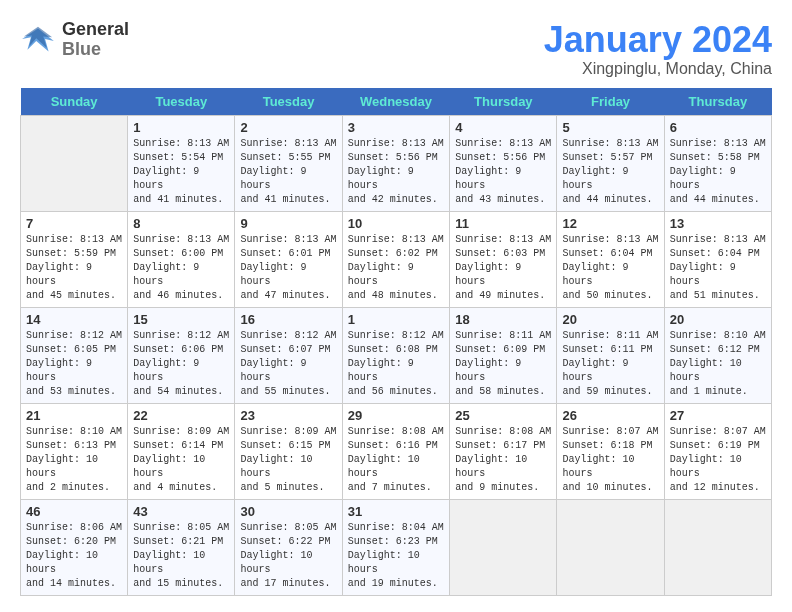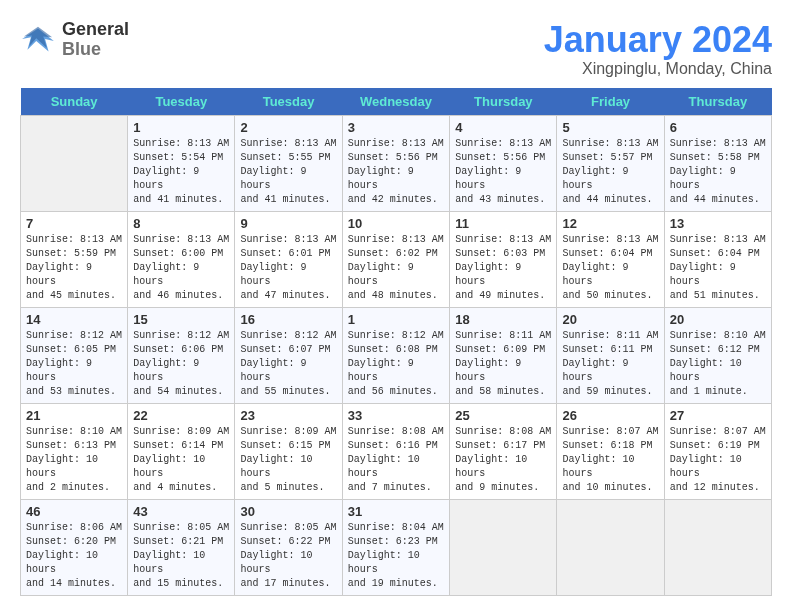--- a/index.html
+++ b/index.html
@@ -215,21 +215,21 @@
         </td>
         <td>
           <span class="day-number">22</span>
           <div class="cell-info">Sunrise: 8:09 AM<br>Sunset: 6:14 PM<br>Daylight: 10 hours<br>and 4 minutes.</div>
         </td>
         <td>
           <span class="day-number">23</span>
           <div class="cell-info">Sunrise: 8:09 AM<br>Sunset: 6:15 PM<br>Daylight: 10 hours<br>and 5 minutes.</div>
         </td>
         <td>
-          <span class="day-number">33</span>
+          <span class="day-number">29</span>
           <div class="cell-info">Sunrise: 8:08 AM<br>Sunset: 6:16 PM<br>Daylight: 10 hours<br>and 7 minutes.</div>
         </td>
         <td>
           <span class="day-number">25</span>
           <div class="cell-info">Sunrise: 8:08 AM<br>Sunset: 6:17 PM<br>Daylight: 10 hours<br>and 9 minutes.</div>
         </td>
         <td>
           <span class="day-number">26</span>
           <div class="cell-info">Sunrise: 8:07 AM<br>Sunset: 6:18 PM<br>Daylight: 10 hours<br>and 10 minutes.</div>
         </td>

